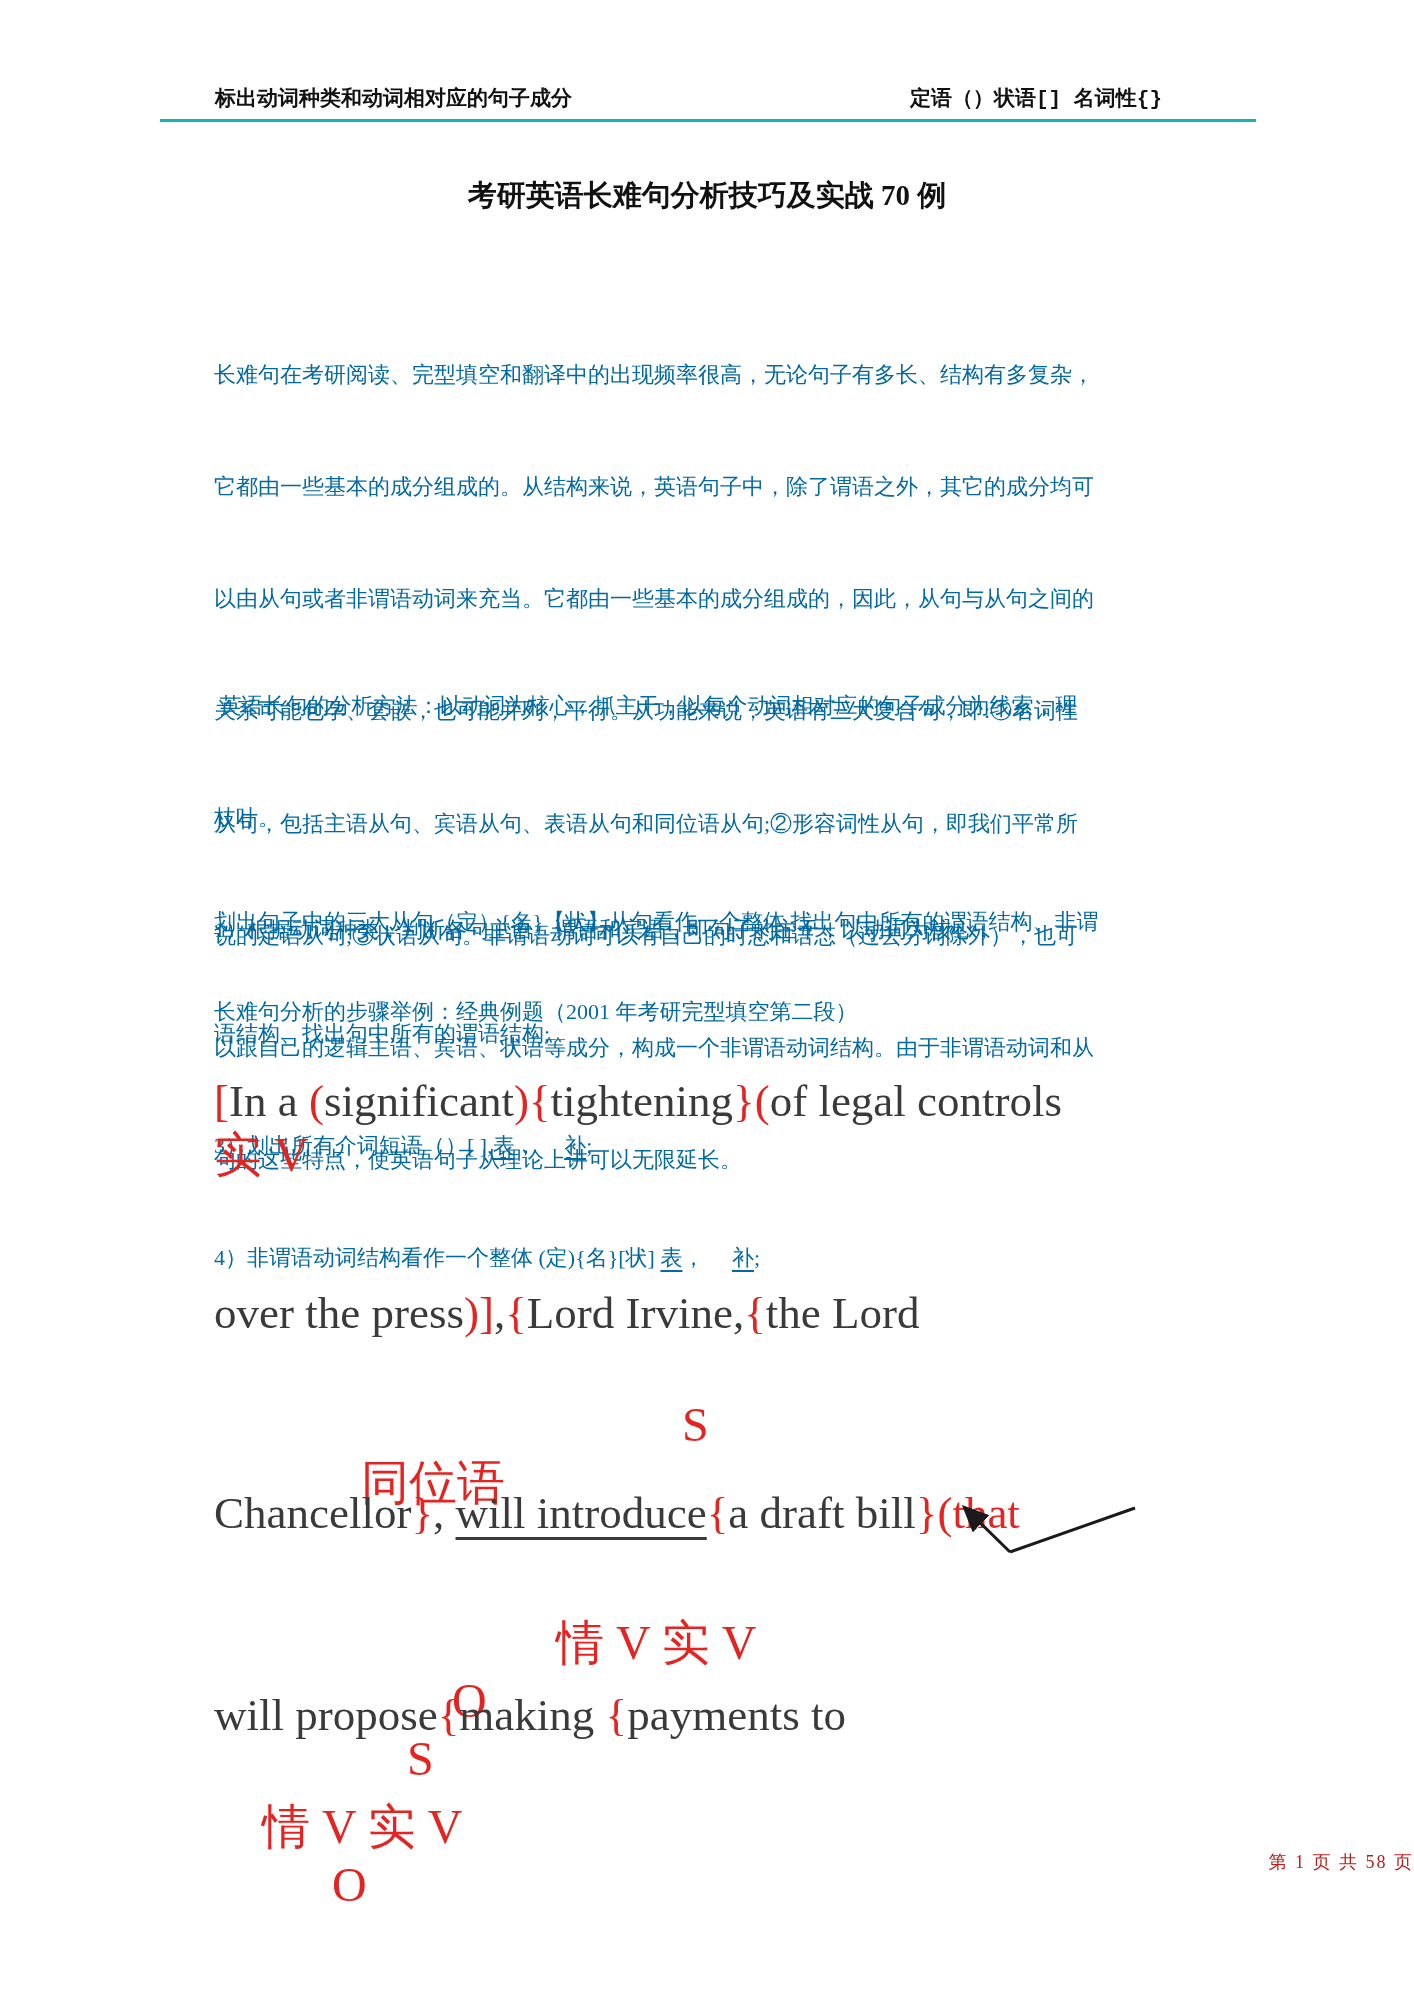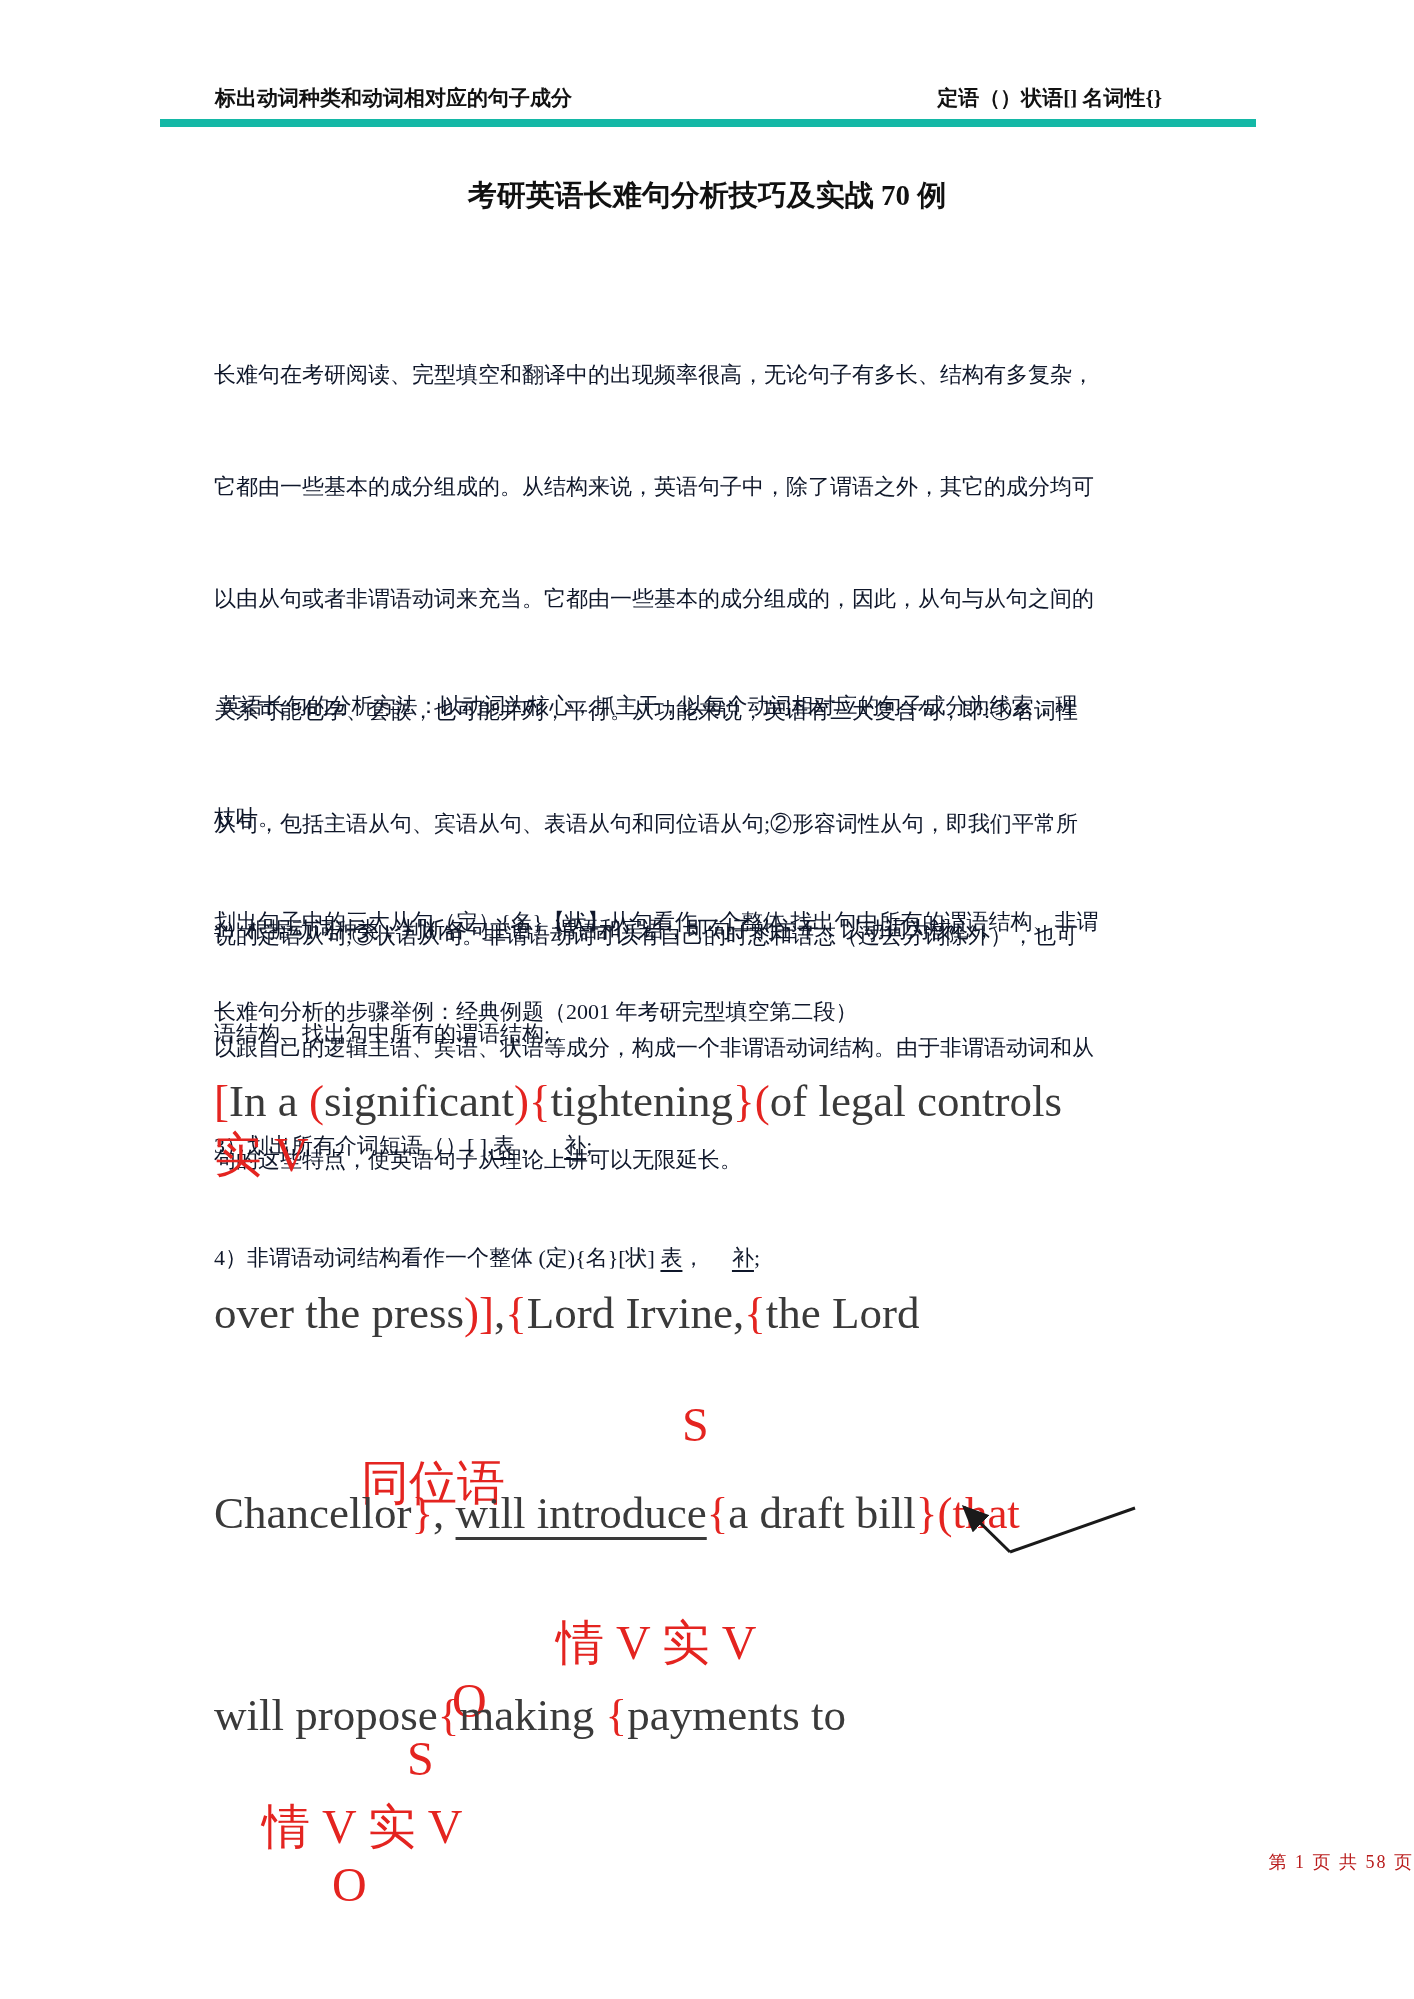--- a/index.html
+++ b/index.html
@@ -9,37 +9,38 @@
     height:1999px;
     background:#ffffff;
     overflow:hidden;
     font-family:"Liberation Serif","DejaVu Serif",serif;
     color:#262626;
   }
   
   .header{
     position:absolute; top:84px; left:160px; right:158px;
     display:flex; justify-content:space-between; align-items:flex-end;
-    border-bottom:8px solid #14b8a6;
+    border-bottom:3px solid #14b8a6;
     padding-bottom:7px;
     font-weight:bold; font-size:21px; color:#111;
     white-space:pre;
+    font-family:Liberation Mono, monospace;
   }
   .header .hleft{margin-left:55px;}
   .header .hright{margin-right:94px;}
   
   .title{
     position:absolute; top:176px; left:0; width:100%;
     text-align:center; font-weight:bold; font-size:29px; color:#111;
   }
   
   .block{
     position:absolute; left:214px; width:992px;
     font-size:22px; line-height:37.4px;
-    white-space:pre-wrap; color:#0f172a;
+    white-space:pre-wrap; color:#0369a1;
   }
   .intro{top:281px;}
   .method{top:612px;}
   .steps{top:828px;}
   .caption{top:993px;}
   .steps .seg-u{text-decoration:underline; text-underline-offset:5px; text-decoration-thickness:2px;}
   
   .bigline{
     position:absolute; left:214px;
     font-size:45px; line-height:60px; color:#3a3a3a; white-space:pre;margin-top:45px;

